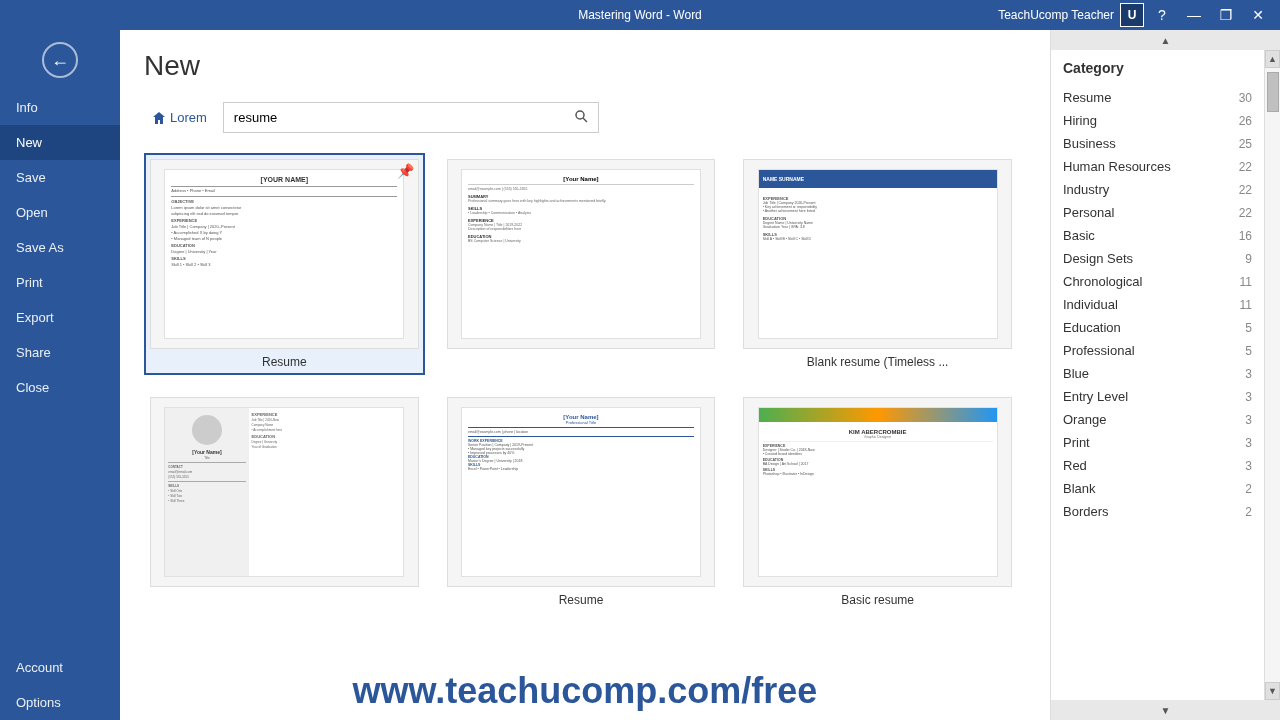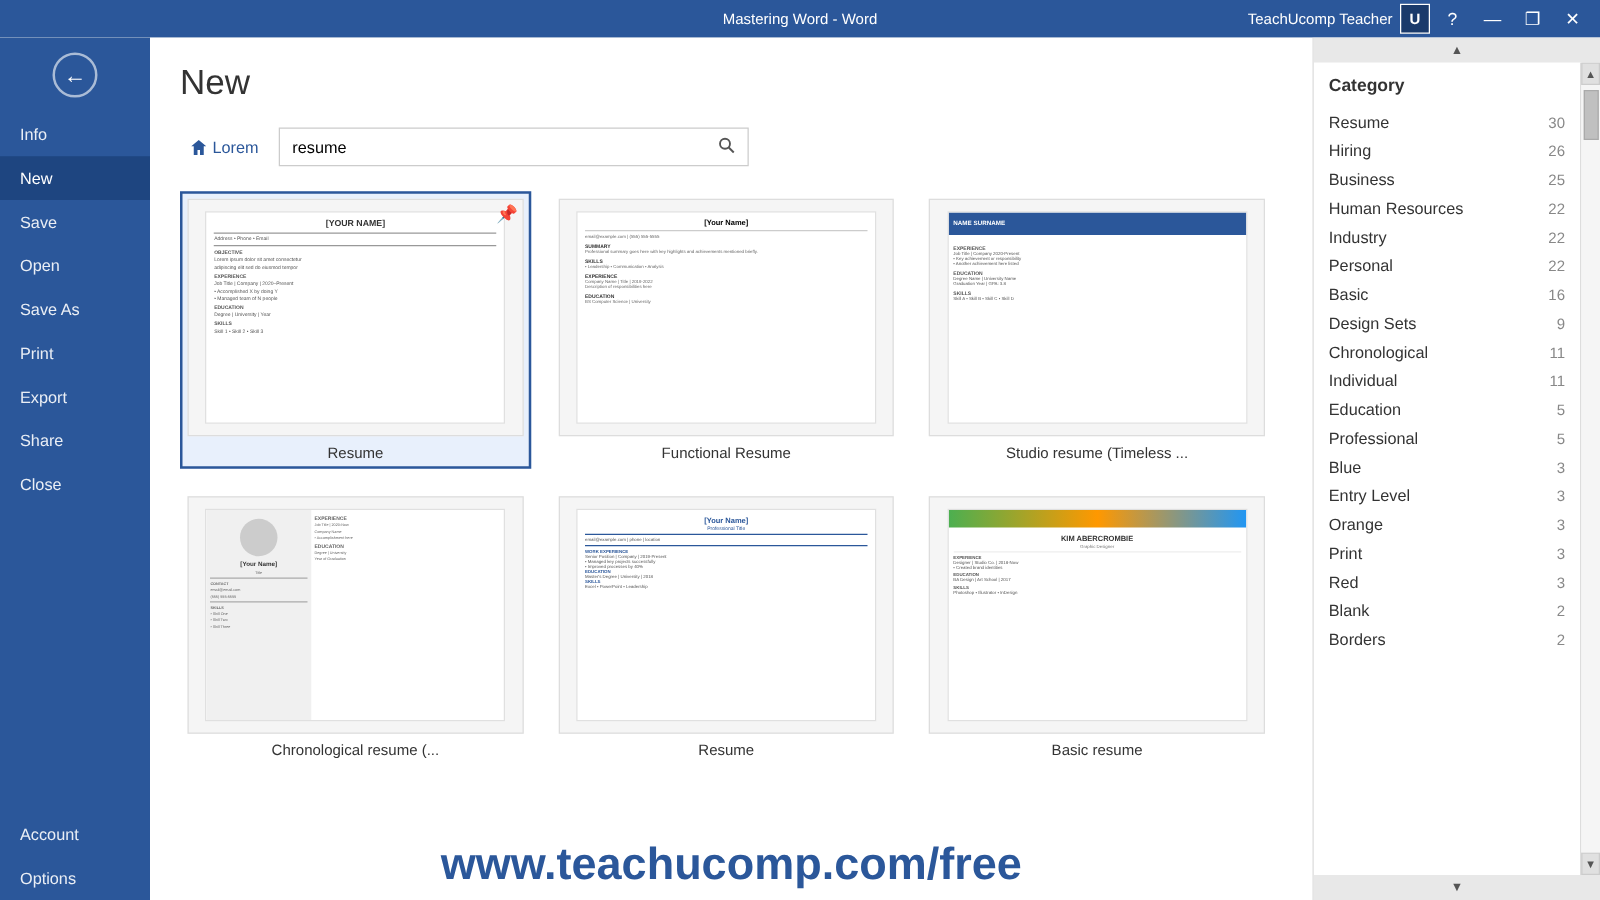--- a/index.html
+++ b/index.html
@@ -360,21 +360,20 @@
               <div class="resume2-text">Professional summary goes here with key highlights and achievements mentioned briefly.</div>
               <div class="resume2-section">SKILLS</div>
               <div class="resume2-text">• Leadership • Communication • Analysis</div>
               <div class="resume2-section">EXPERIENCE</div>
               <div class="resume2-text">Company Name | Title | 2019-2022</div>
               <div class="resume2-text">Description of responsibilities here</div>
               <div class="resume2-section">EDUCATION</div>
               <div class="resume2-text">BS Computer Science | University</div>
             </div>
           </div>
-          <div class="template-label">Functional Resume</div>
         </div>
 
         <div class="template-card">
           <div class="template-thumb">
             <div class="template-thumb-inner" style="padding:0;">
               <div class="resume3-header">
                 <span class="resume3-header-text">NAME SURNAME</span>
               </div>
               <div style="padding:4px;">
                 <div class="resume3-text" style="font-weight:bold;font-size:4px;">EXPERIENCE</div>
@@ -382,21 +381,21 @@
                 <div class="resume3-text">• Key achievement or responsibility</div>
                 <div class="resume3-text">• Another achievement here listed</div>
                 <div class="resume3-text" style="font-weight:bold;font-size:4px;margin-top:3px;">EDUCATION</div>
                 <div class="resume3-text">Degree Name | University Name</div>
                 <div class="resume3-text">Graduation Year | GPA: 3.8</div>
                 <div class="resume3-text" style="font-weight:bold;font-size:4px;margin-top:3px;">SKILLS</div>
                 <div class="resume3-text">Skill A • Skill B • Skill C • Skill D</div>
               </div>
             </div>
           </div>
-          <div class="template-label">Studio resume (Timeless ...</div>
+          <div class="template-label">Blank resume (Timeless ...</div>
         </div>
 
         <div class="template-card">
           <div class="template-thumb">
             <div class="template-thumb-inner" style="padding:0;">
               <div class="resume4-layout">
                 <div class="resume4-side">
                   <div style="width:30px;height:30px;background:#ccc;border-radius:50%;margin:4px auto;"></div>
                   <div class="resume4-name" style="text-align:center;">[Your Name]</div>
                   <div class="resume4-text" style="text-align:center;">Title</div>
@@ -415,21 +414,20 @@
                   <div class="resume4-text">Job Title | 2020-Now</div>
                   <div class="resume4-text">Company Name</div>
                   <div class="resume4-text">• Accomplishment here</div>
                   <div class="resume4-text" style="font-weight:bold;font-size:4px;margin-top:2px;">EDUCATION</div>
                   <div class="resume4-text">Degree | University</div>
                   <div class="resume4-text">Year of Graduation</div>
                 </div>
               </div>
             </div>
           </div>
-          <div class="template-label">Chronological resume (...</div>
         </div>
 
         <div class="template-card">
           <div class="template-thumb">
             <div class="template-thumb-inner">
               <div class="resume5-name">[Your Name]</div>
               <div style="font-size:4px;text-align:center;color:#2b579a;">Professional Title</div>
               <div class="resume5-line"></div>
               <div class="resume5-text">email@example.com | phone | location</div>
               <div class="resume5-line"></div>

